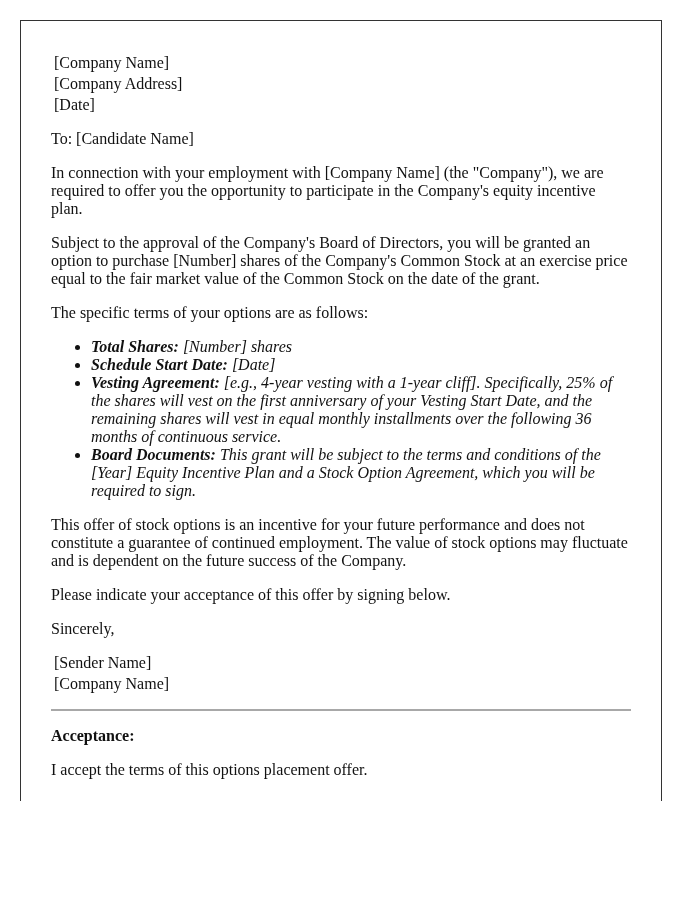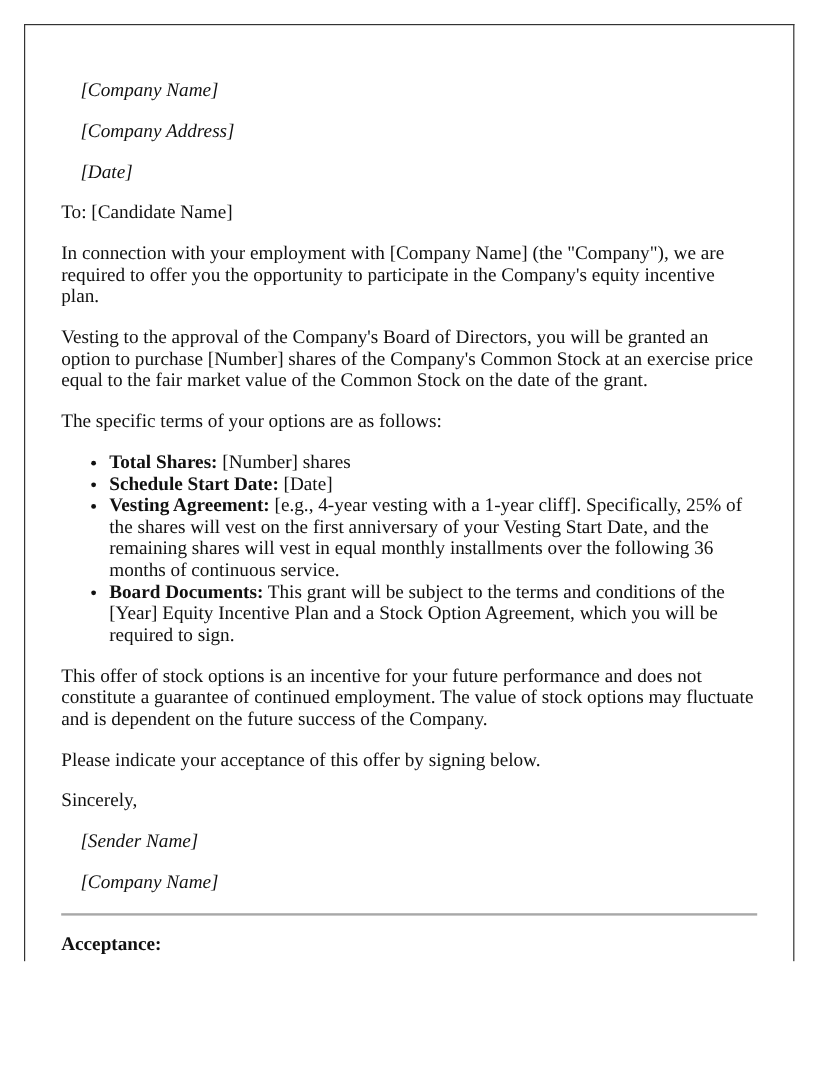--- a/index.html
+++ b/index.html
@@ -25,29 +25,29 @@
       padding: 30px 30px 0 30px;
       border: 1px solid #333333;
       border-bottom: none;
       overflow: hidden;
       box-sizing: content-box;
     }
     p {
       margin: 0 0 16px 0;
     }
     .address p, .signature p {
-      margin: 16px;
-      font-style: italic;
+      margin: 3px;
     }
     .address, .signature {
       margin-bottom: 16px;
     }
     ul {
       margin: 0 0 16px 0;
       padding-left: 40px;
+      font-style: italic;
     }
     li {
       margin: 0;
     }
     b { font-weight: bold; }
     hr {
       border: none;
       border-top: 2px solid #a8a8a8;
       margin: 8px 0 16px 0;
     }
@@ -61,21 +61,21 @@
     <p>[Company Name]</p>
     <p>[Company Address]</p>
     <p>[Date]</p>
   </div>
 
   <p>To: [Candidate Name]</p>
 
 
   <p>In connection with your employment with [Company Name] (the "Company"), we are required to offer you the opportunity to participate in the Company's equity incentive plan.</p>
 
-  <p>Vesting to the approval of the Company's Board of Directors, you will be granted an option to purchase [Number] shares of the Company's Common Stock at an exercise price equal to the fair market value of the Common Stock on the date of the grant.</p>
+  <p>Subject to the approval of the Company's Board of Directors, you will be granted an option to purchase [Number] shares of the Company's Common Stock at an exercise price equal to the fair market value of the Common Stock on the date of the grant.</p>
 
   <p>The specific terms of your options are as follows:</p>
 
   <ul>
     <li><b>Total Shares:</b><span> [Number] shares</span></li>
     <li><b>Schedule Start Date:</b><span> [Date]</span></li>
     <li><b>Vesting Agreement:</b><span> [e.g., 4-year vesting with a 1-year cliff]. Specifically, 25% of the shares will vest on the first anniversary of your Vesting Start Date, and the remaining shares will vest in equal monthly installments over the following 36 months of continuous service.</span></li>
     <li><b>Board Documents:</b><span> This grant will be subject to the terms and conditions of the [Year] Equity Incentive Plan and a Stock Option Agreement, which you will be required to sign.</span></li>
   </ul>
 
@@ -87,14 +87,15 @@
 
   <div class="signature">
     <p>[Sender Name]</p>
     <p>[Company Name]</p>
   </div>
 
   <hr>
 
   <p><b>Acceptance:</b></p>
 
+  <p>I accept the terms of this options placement offer.</p>
 
 </div>
 
 </body></html>

